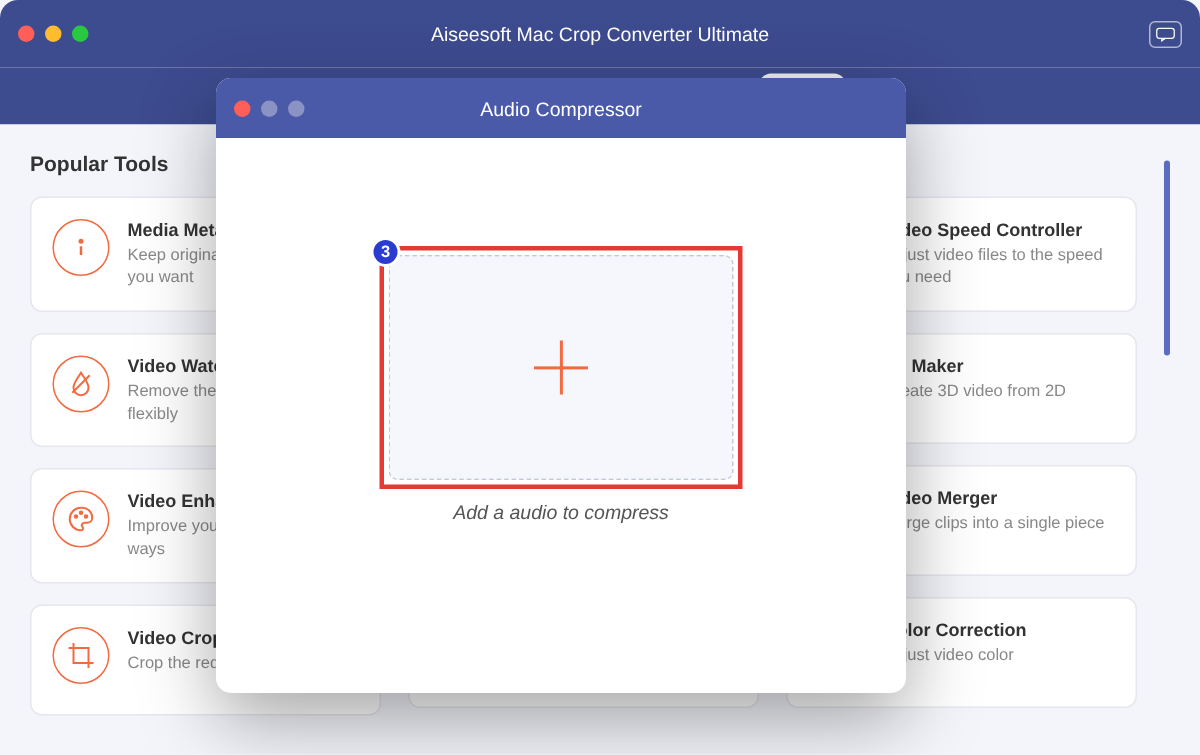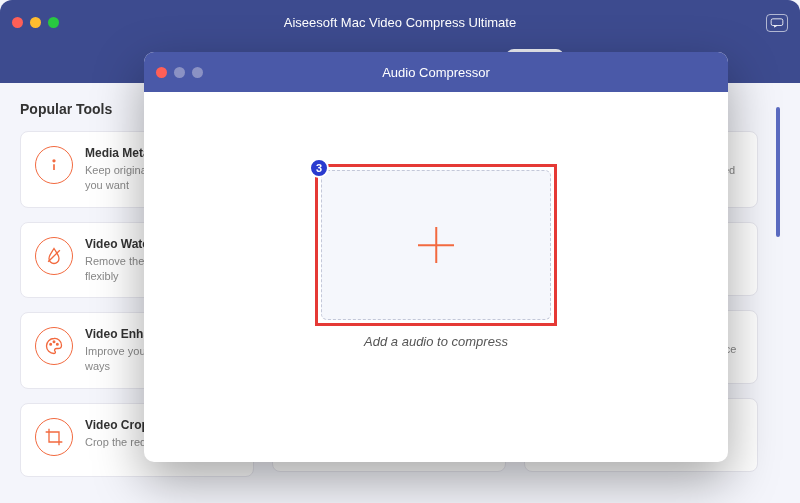--- a/index.html
+++ b/index.html
@@ -26,21 +26,21 @@
   .cards-area { flex: 1; display: flex; gap: 18px; }
   .col { flex: 1; display: flex; flex-direction: column; gap: 14px; }
   .card { background: #fff; border: 1px solid #e6e6ee; border-radius: 8px; padding: 14px 14px; display: flex; gap: 12px; align-items: flex-start; min-height: 74px; }
   .card-icon { width: 38px; height: 38px; flex-shrink: 0; border: 1.5px solid #f26a3f; border-radius: 50%; display: flex; align-items: center; justify-content: center; color: #f26a3f; }
   .card-title { font-size: 12px; font-weight: 700; color: #333; margin-bottom: 3px; }
   .card-desc { font-size: 11px; color: #888; line-height: 1.35; }
   .vscroll { width: 4px; background: transparent; margin-top: 6px; }
   .vscroll-thumb { width: 4px; height: 130px; background: #5b6bc0; border-radius: 4px; }
 
   
-  .modal { position: absolute; top: 52px; left: 144px; width: 584px; height: 410px; background: #fff; border-radius: 10px; box-shadow: 0 18px 50px rgba(0,0,0,0.35); display: flex; flex-direction: column; overflow: hidden; }
+  .modal { position: absolute; top: 52px; left: 144px; width: 460px; height: 410px; background: #fff; border-radius: 10px; box-shadow: 0 18px 50px rgba(0,0,0,0.35); display: flex; flex-direction: column; overflow: hidden; }
   .modal-titlebar { height: 40px; background: #4a59a8; display: flex; align-items: center; padding: 0 12px; position: relative; }
   .modal-title { position: absolute; left: 0; right: 0; text-align: center; color: #fff; font-size: 13px; pointer-events: none; }
   .mtl { width: 11px; height: 11px; border-radius: 50%; background: #ff5f57; }
   .mtl.dim { background: #8b92c4; }
   .modal-body { flex: 1; display: flex; flex-direction: column; align-items: center; justify-content: flex-start; padding-top: 78px; }
   .dropzone-wrap { position: relative; }
   .dropzone { width: 230px; height: 150px; border: 1.5px dashed #c3c8d9; background: #f5f7fc; border-radius: 6px; display: flex; align-items: center; justify-content: center; }
   .plus { width: 36px; height: 36px; position: relative; }
   .plus::before, .plus::after { content: ""; position: absolute; background: #f26a3f; }
   .plus::before { left: 50%; top: 0; width: 1.5px; height: 100%; transform: translateX(-50%); }
@@ -54,21 +54,21 @@
 </head>
 <body>
 
 <div class="main-window">
   <div class="titlebar">
     <div class="traffic">
       <div class="tl red"></div>
       <div class="tl yellow"></div>
       <div class="tl green"></div>
     </div>
-    <div class="main-title">Aiseesoft Mac Video Compress Ultimate</div>
+    <div class="main-title">Aiseesoft Mac Crop Converter Ultimate</div>
     <div class="help-btn">
       <svg viewBox="0 0 16 12">
           <rect x="1" y="1" width="14" height="8" rx="2"></rect>
           <path d="M5 9 L5 11 L8 9"></path>
         </svg>
     </div>
   </div>
 
   <div class="tabbar">
     <div class="tab-icon">

